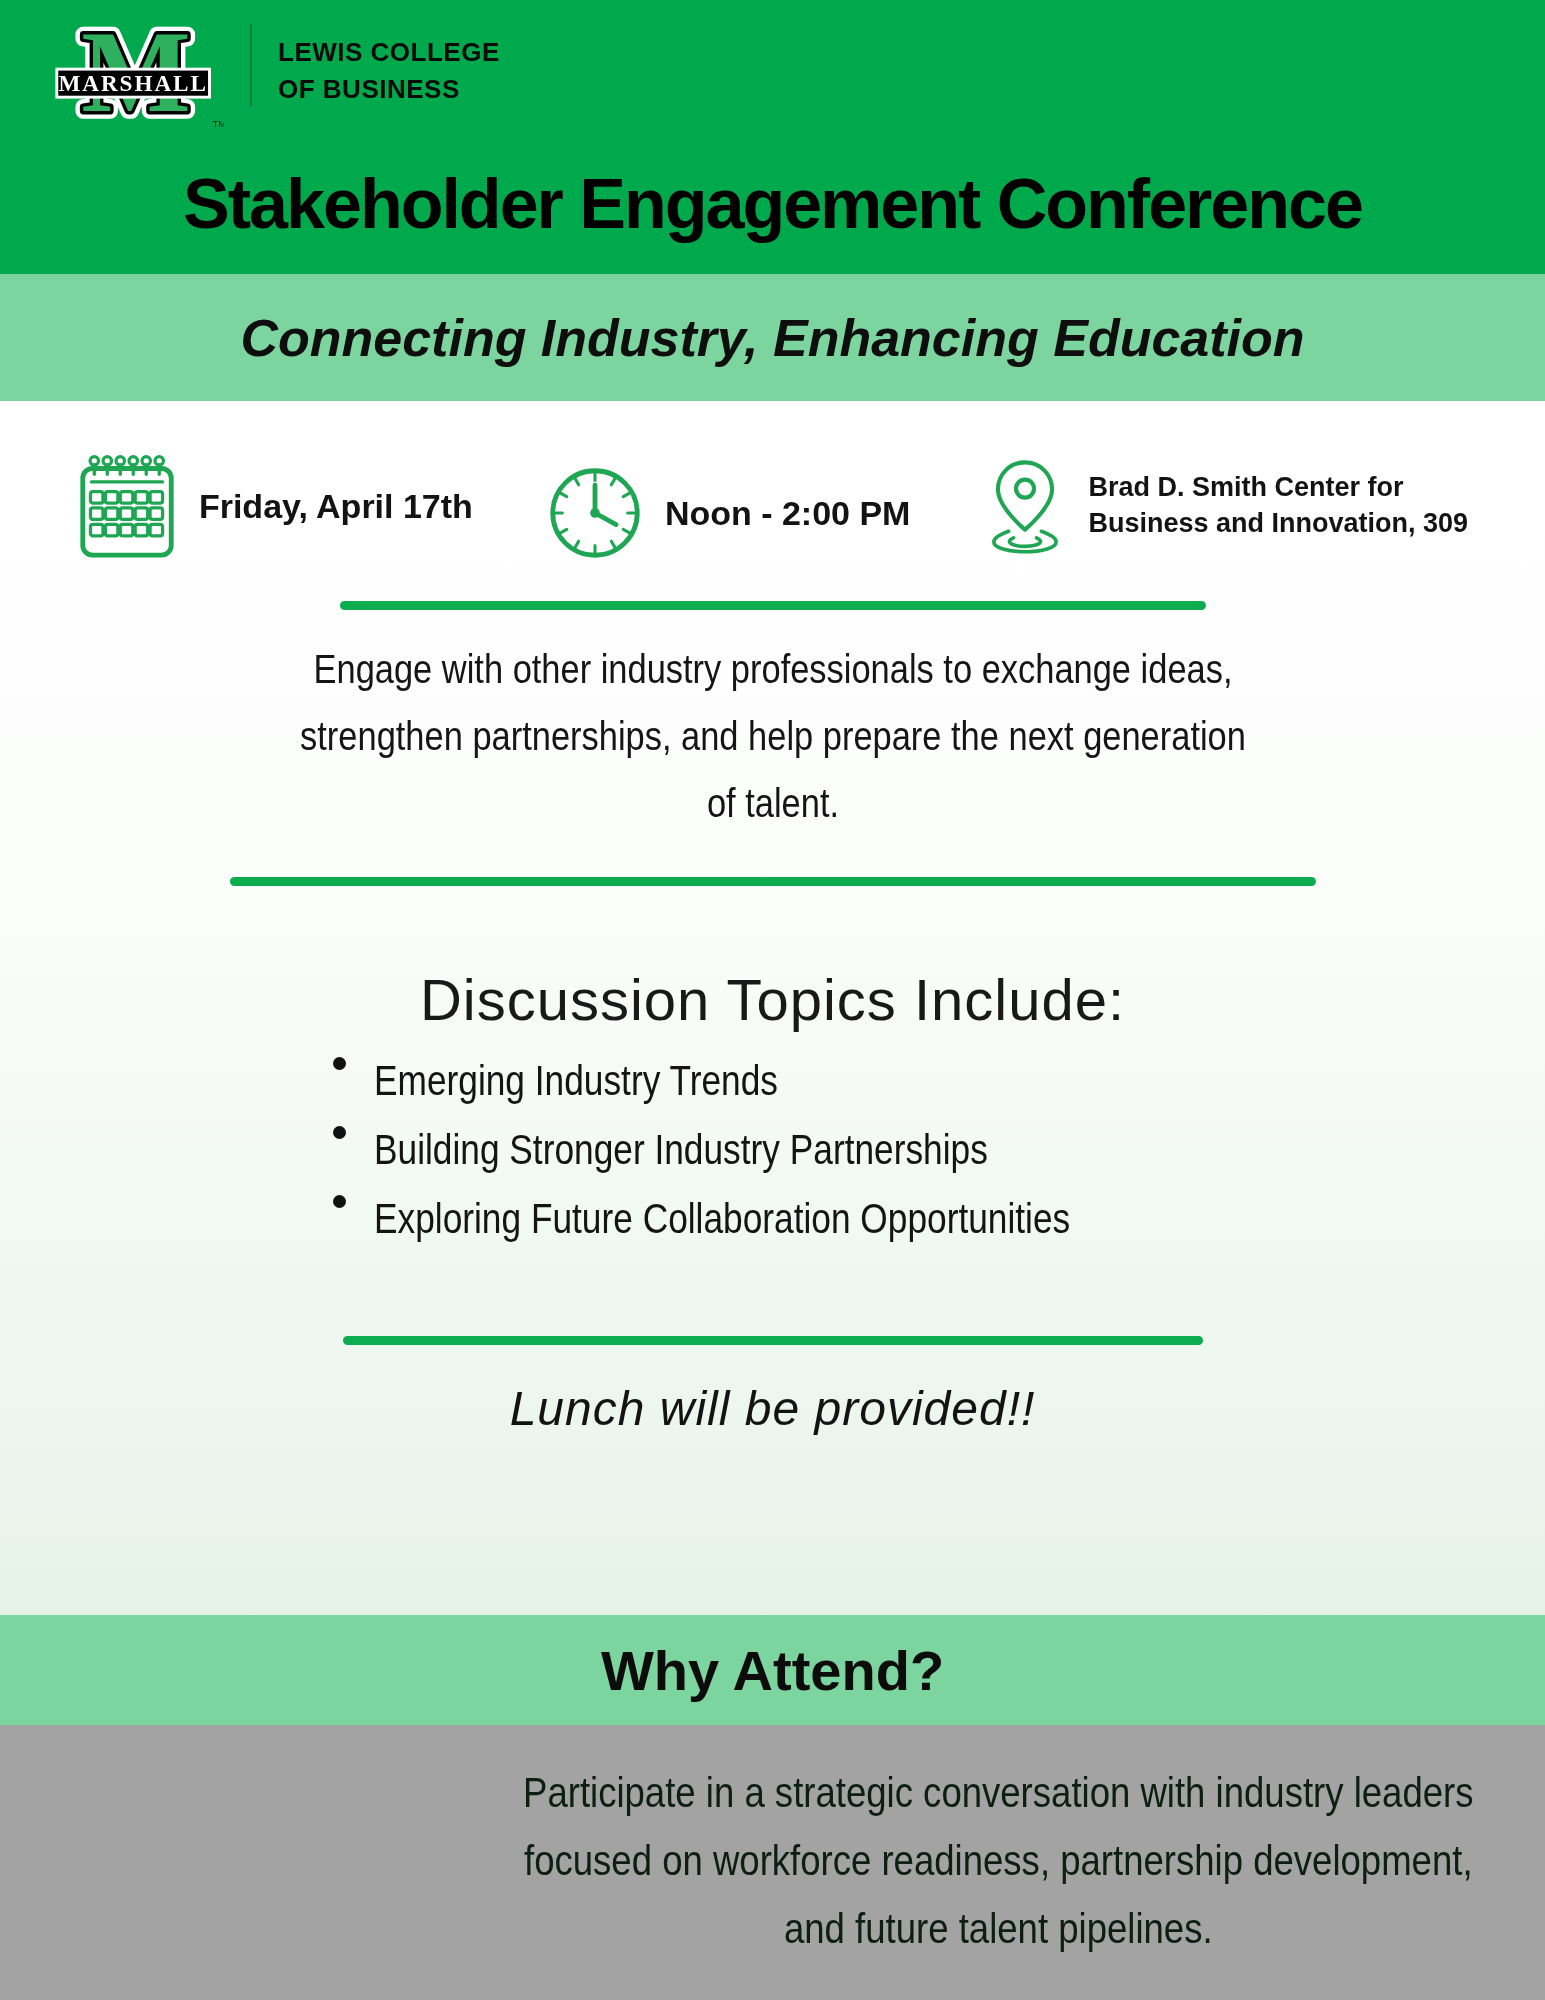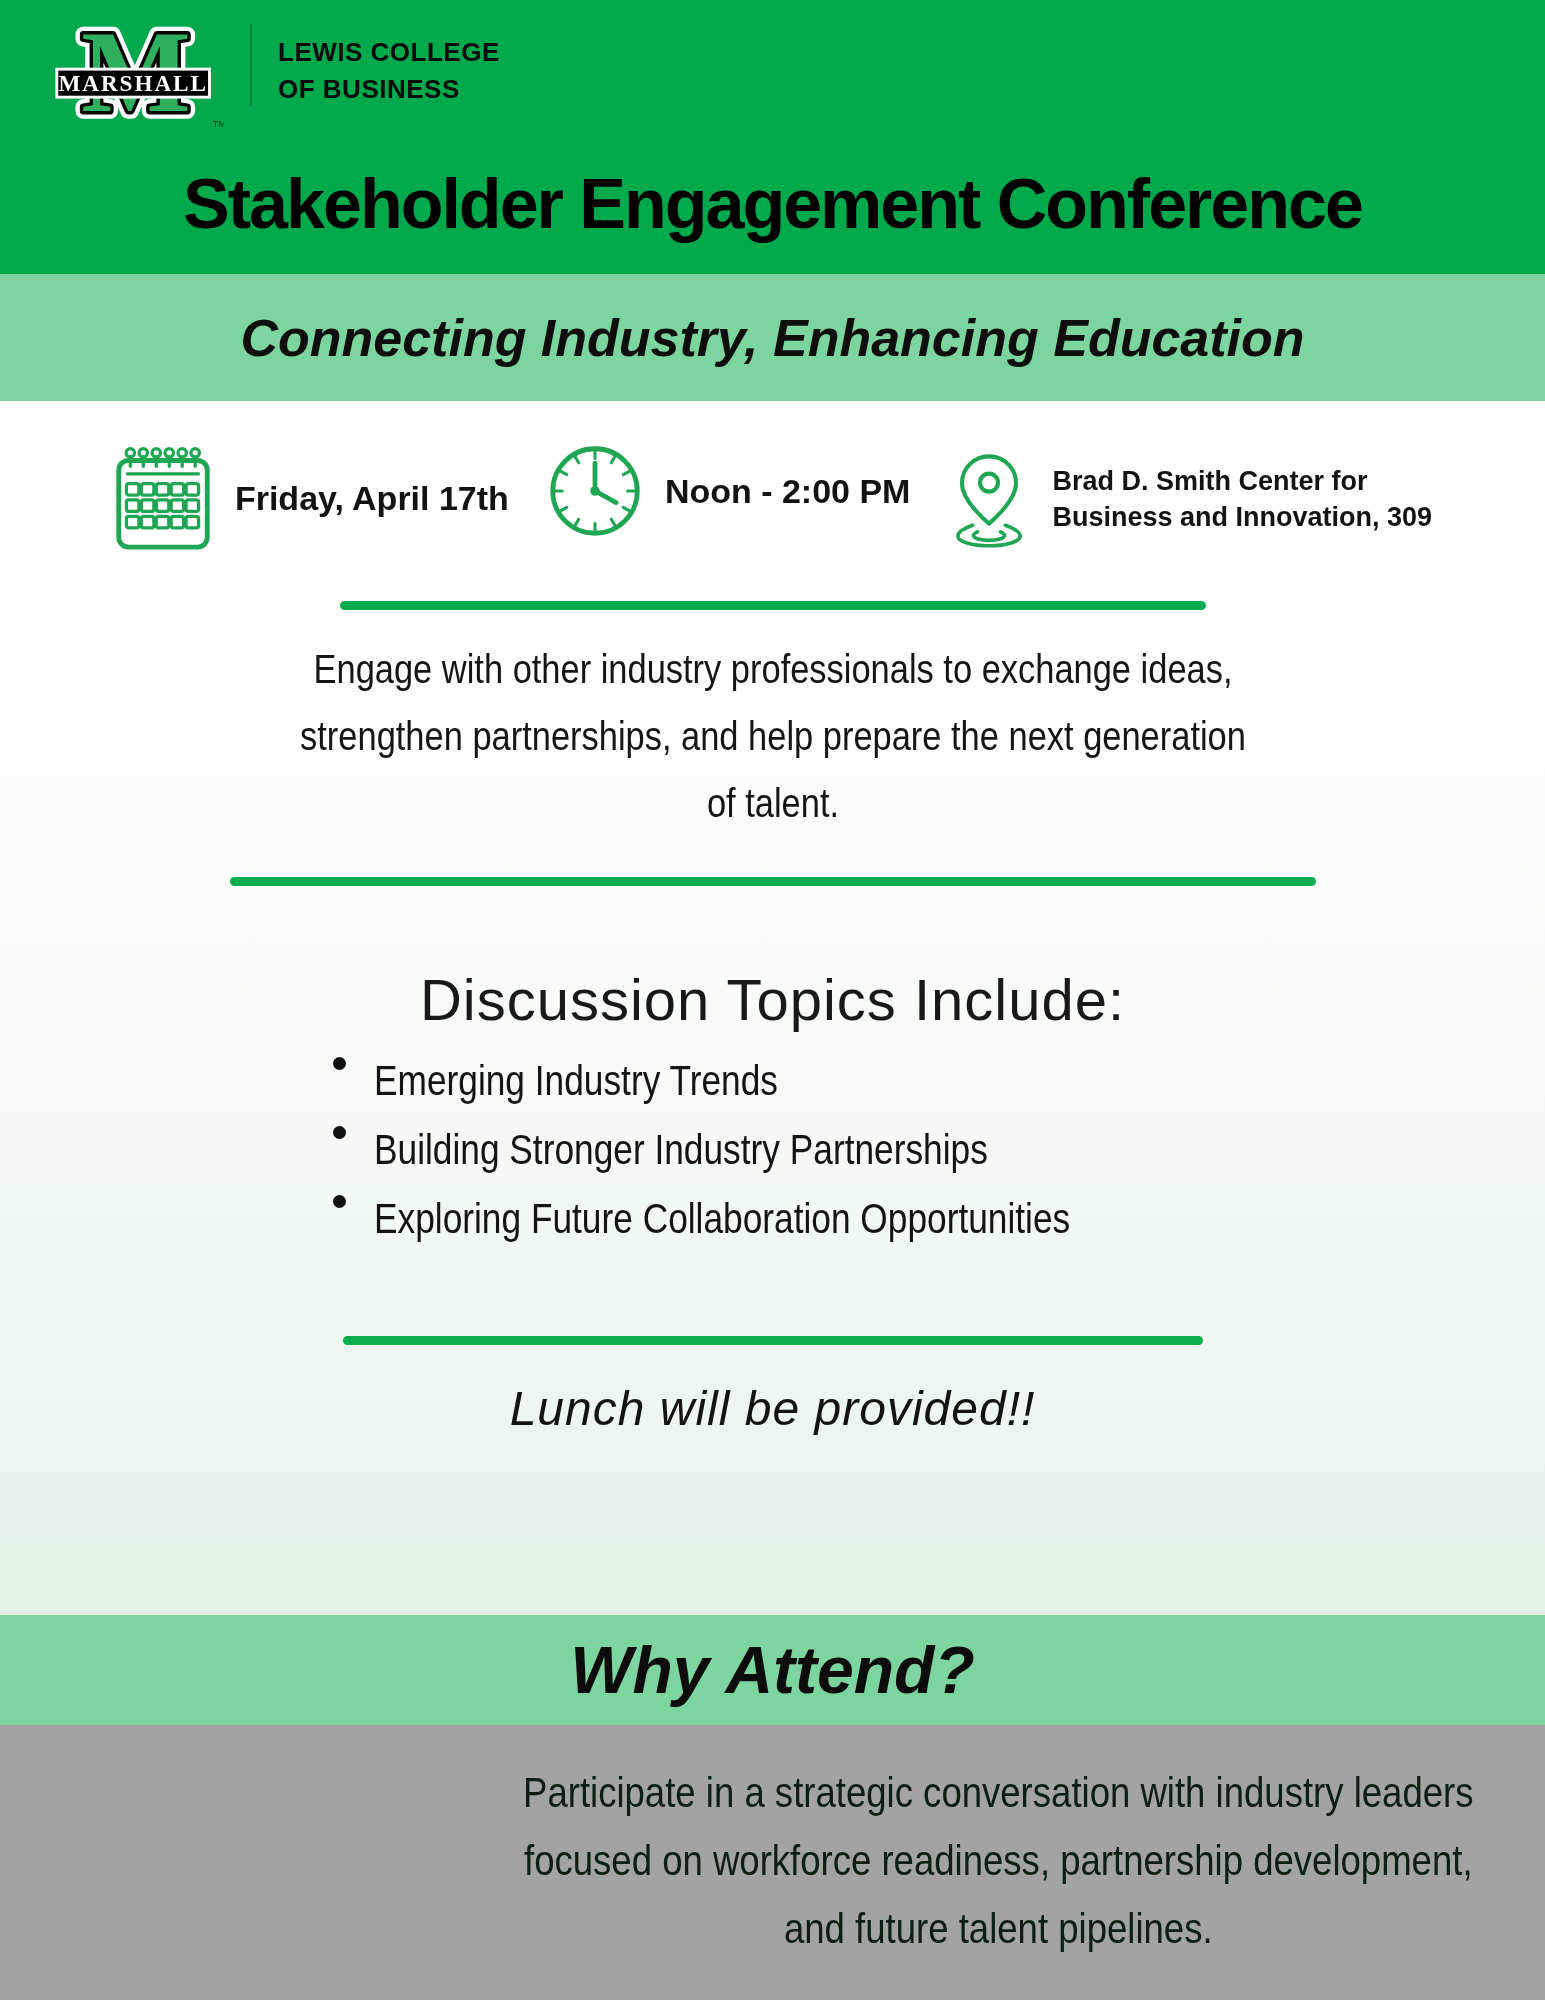--- a/index.html
+++ b/index.html
@@ -56,21 +56,21 @@
   }
 
   
   .main{
     height:1214px;
     background:linear-gradient(180deg,#ffffff 0%,#fbfdfb 40%,#ecf5ee 85%,#e6f2e8 100%);
     display:flex;flex-direction:column;align-items:center;
   }
   .info-row{
     margin-top:42px;
-    display:flex;align-items:flex-start;justify-content:center;gap:38px;
+    display:flex;align-items:flex-end;justify-content:center;gap:74px;
     height:118px;
   }
   .info-item{display:flex;align-items:center;gap:22px;}
   .info-label{
     font-size:34px;font-weight:700;color:#131313;white-space:nowrap;
   }
   .info-label.small{
     font-size:27px;line-height:36px;text-align:left;
   }
   .divider{
@@ -115,21 +115,21 @@
     font-size:48px;font-style:italic;font-weight:400;
     letter-spacing:1px;color:#131313;text-align:center;
   }
 
   
   .why-band{
     height:110px;background:#7CD49E;
     display:flex;align-items:center;justify-content:center;
   }
   .why-heading{
-    font-size:66px;font-weight:800;font-style:italic;color:#0c0c0c;
+    font-size:56px;font-weight:800;color:#0c0c0c;
   }
 
   
   .footer{
     height:275px;background:#a3a3a3;
     display:flex;flex-direction:column;align-items:flex-end;justify-content:flex-start;
     padding-top:34px;box-sizing:border-box;
   }
   .footer-text{
     text-align:center;

